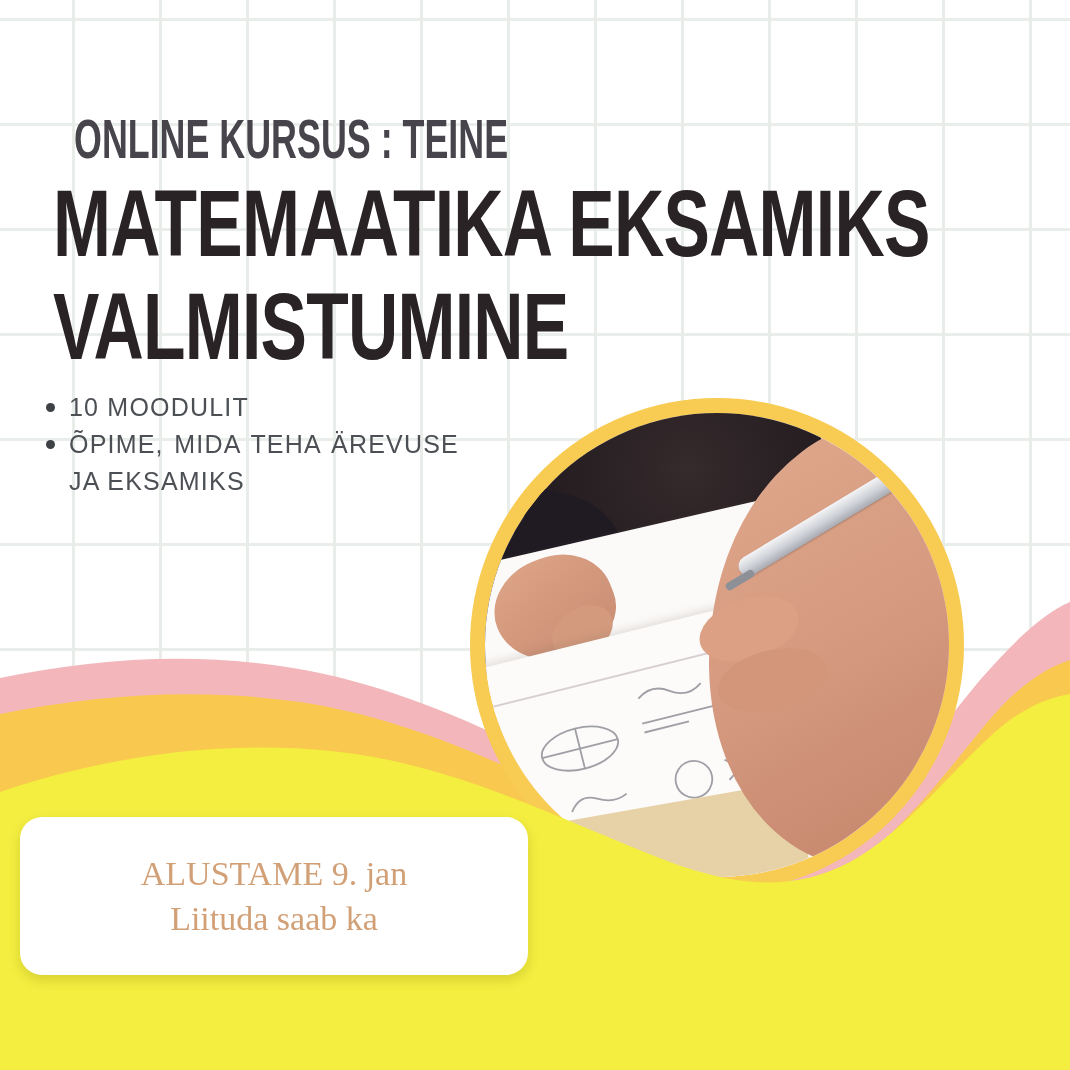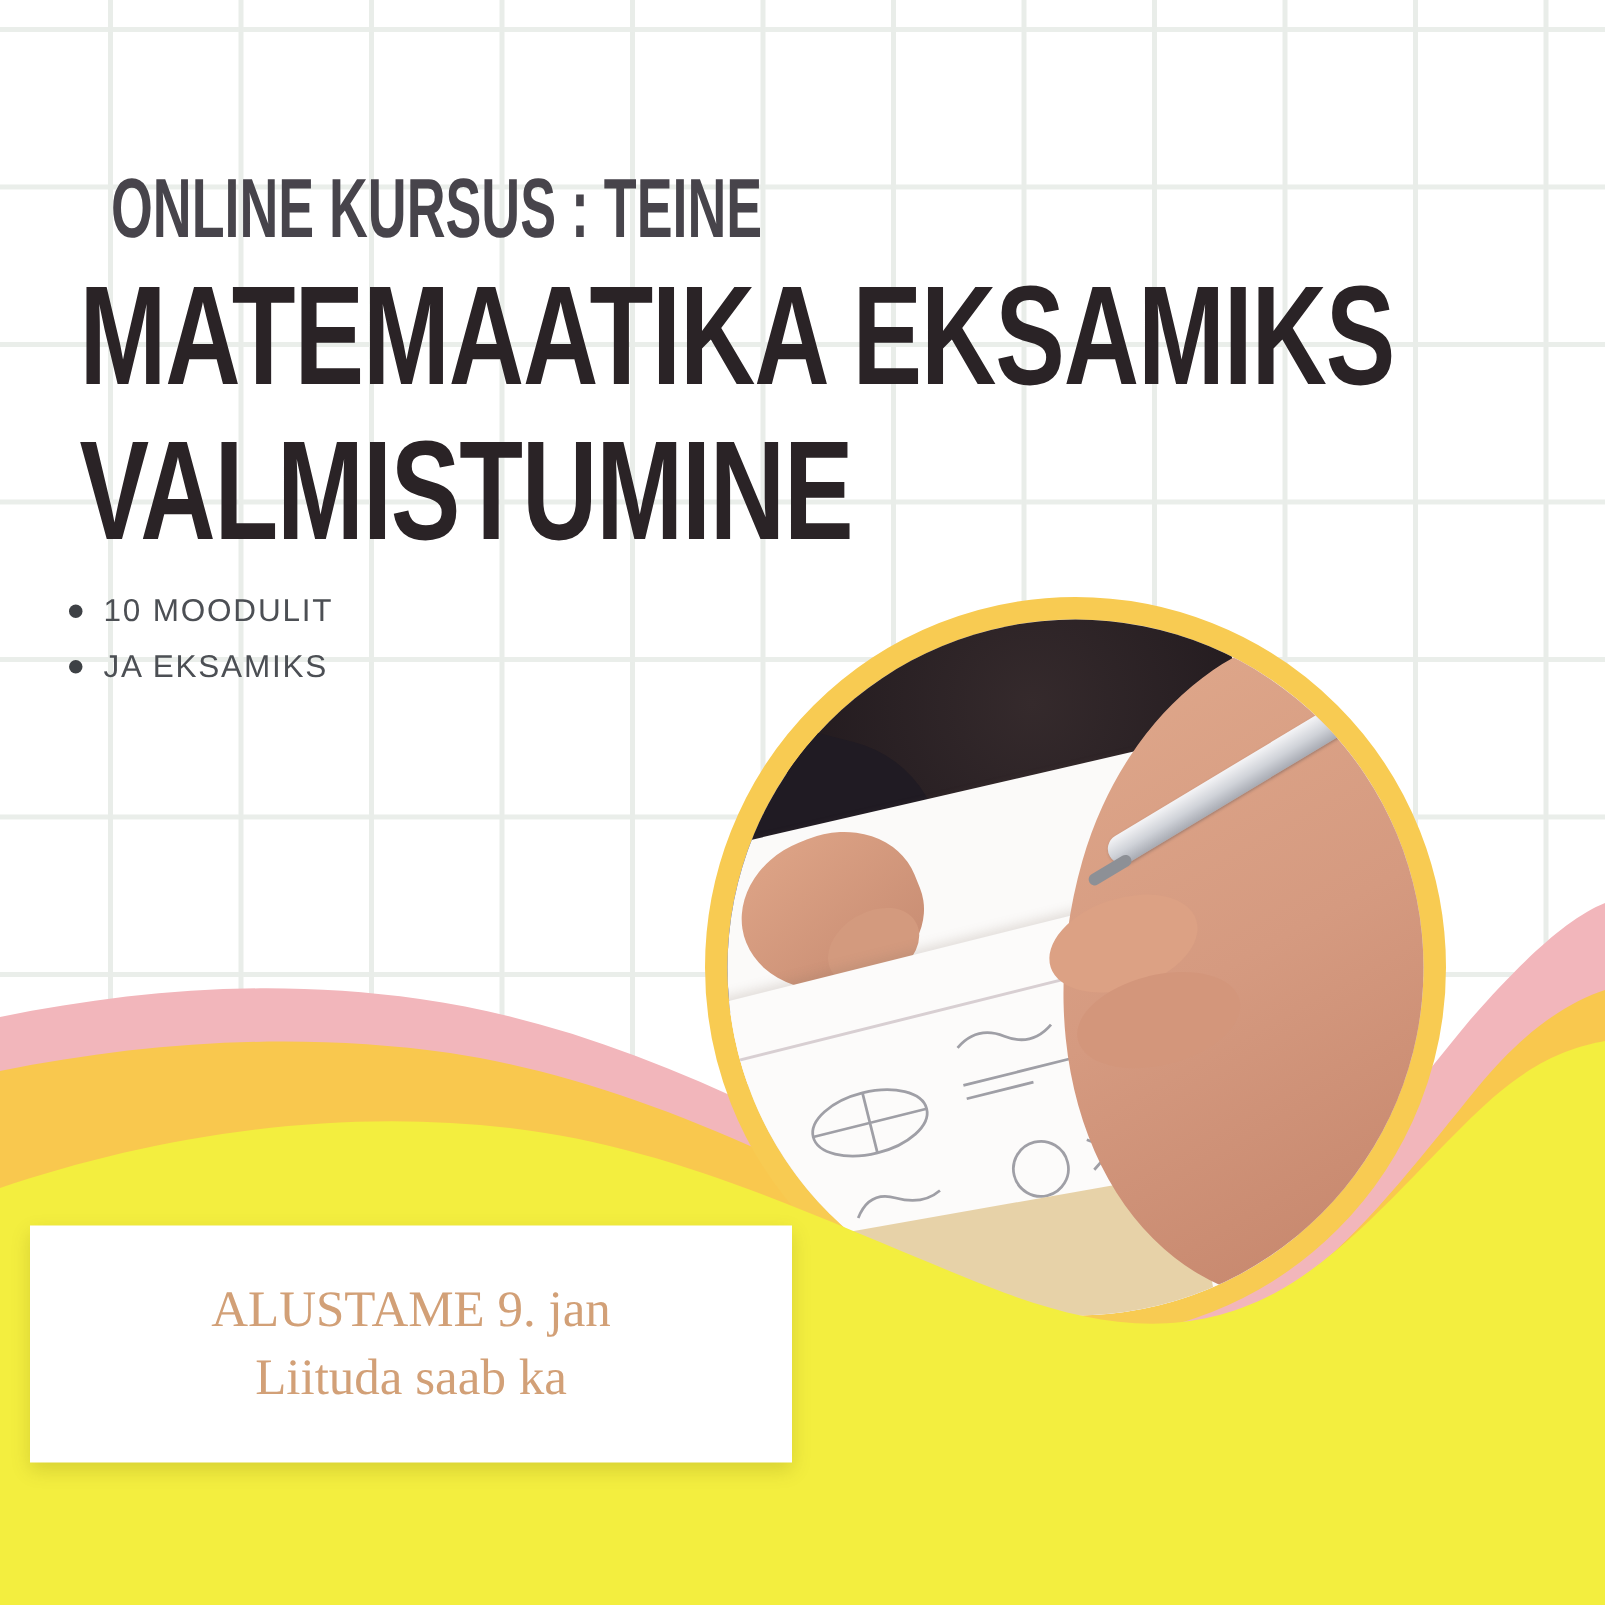--- a/index.html
+++ b/index.html
@@ -26,21 +26,21 @@
     transform:scaleX(.74);transform-origin:left top;}
 
   .tagline{position:absolute;left:331px;top:349px;z-index:5;
     font-size:21.5px;font-weight:bold;letter-spacing:5px;color:#474549;white-space:nowrap;}
 
   ul.features{position:absolute;left:45px;top:389px;width:414px;z-index:5;
     margin:0;padding:0;list-style:none;}
   ul.features li{position:relative;padding-left:24px;}
   ul.features li::before{content:'';position:absolute;left:1px;top:14px;width:9px;height:9px;
     border-radius:50%;background:#3E4145;}
-  .fline{font-size:21px;line-height:37px;letter-spacing:1.2px;color:#4C4F54;white-space:nowrap;}
+  .fline{font-size:25px;line-height:37px;letter-spacing:1.2px;color:#4C4F54;white-space:nowrap;}
   .fline.just{white-space:normal;text-align:justify;text-align-last:justify;}
 
   svg.waves{position:absolute;inset:0;z-index:1;}
   svg.wavefront{position:absolute;inset:0;z-index:3;}
 
   
   .photo{position:absolute;left:470px;top:398px;width:464px;height:464px;z-index:2;
     border:15px solid #F8CB52;border-radius:50%;overflow:hidden;
     background:linear-gradient(105deg,#e6dfd6 0%,#f2ece3 55%,#eee4d5 100%);}
   .photo *{position:absolute;}
@@ -72,21 +72,21 @@
     background:linear-gradient(to bottom,#f4f4f6 0%,#cfd2d8 55%,#a8abb3 100%);
     transform:rotate(-31deg);transform-origin:left center;
     box-shadow:0 1px 2px rgba(60,60,70,.35);}
   .ph-pentip{left:51.5%;top:35.2%;width:7%;height:8px;border-radius:4px;
     background:#8d9096;transform:rotate(-31deg);}
   svg.ph-doodles{left:6%;top:52%;width:75%;height:42%;transform:rotate(-14deg);}
 
   
   .card{position:absolute;left:20px;top:817px;width:508px;height:158px;z-index:4;
     background:#ffffff;box-shadow:0 5px 12px rgba(90,80,0,.18);
-    display:flex;flex-direction:column;justify-content:center;align-items:center;}
+    display:flex;flex-direction:column;justify-content:center;align-items:center;border-radius:22px;}
   .card .cline{font-family:"Liberation Serif",serif;font-size:34px;line-height:45px;
     color:#D2A077;text-align:center;white-space:nowrap;}
 </style>
 </head>
 <body>
 
 <div class="poster">
   <div class="grid"></div>
 
   <div class="eyebrow">ONLINE KURSUS : TEINE</div>
@@ -95,20 +95,21 @@
     <span class="tline">MATEMAATIKA EKSAMIKS</span>
     <span class="tline">VALMISTUMINE</span>
   </h1>
 
 
   <ul class="features" id="features">
       <li>
         <div class="fline">10 MOODULIT</div>
       </li>
       <li>
+        <div class="fline just">ÕPIME, MIDA TEHA ÄREVUSE</div>
         <div class="fline">JA EKSAMIKS</div>
       </li>
     </ul>
 
   <svg class="waves" width="1070" height="1070" viewBox="0 0 1070 1070">
     <path d="M0,678 C90,660 180,652 280,666 C400,683 520,740 640,812 C700,855 760,878 820,845 C880,812 930,740 980,680 C1015,640 1045,612 1070,602 L1070,1070 L0,1070 Z" fill="#F2B6BB"></path>
     <path d="M0,714 C100,694 200,688 300,702 C420,720 540,778 660,846 C715,884 770,906 830,878 C890,848 940,780 985,725 C1015,688 1045,668 1070,660 L1070,1070 L0,1070 Z" fill="#F9C84E"></path>
   </svg>
 
   <div class="photo">

